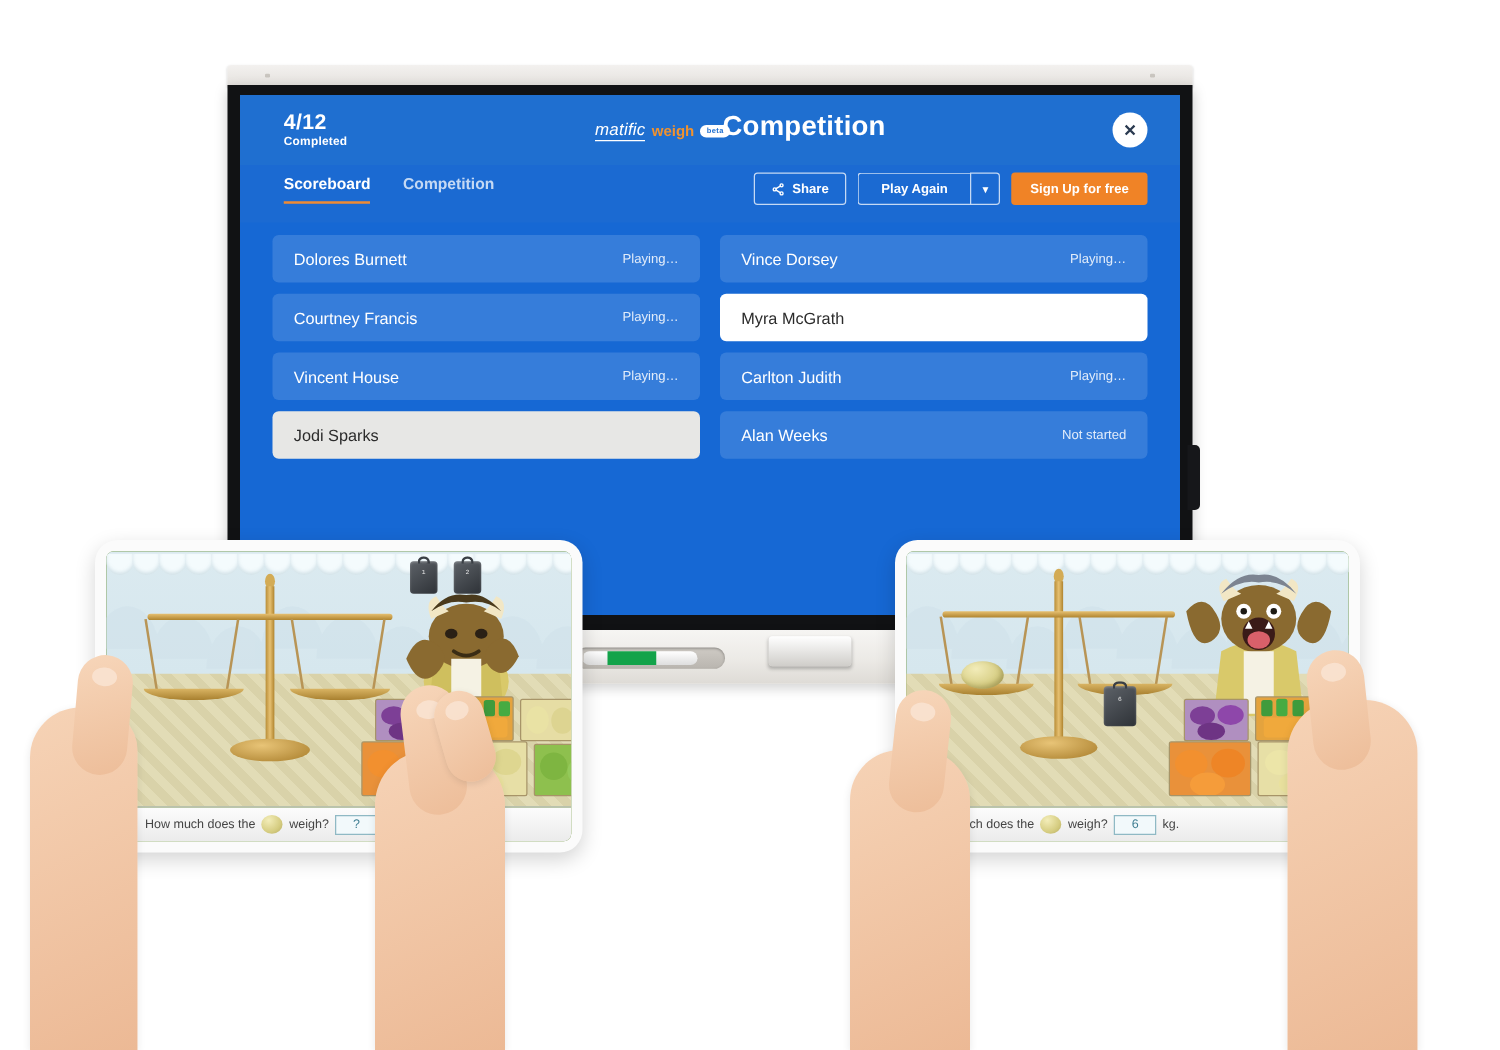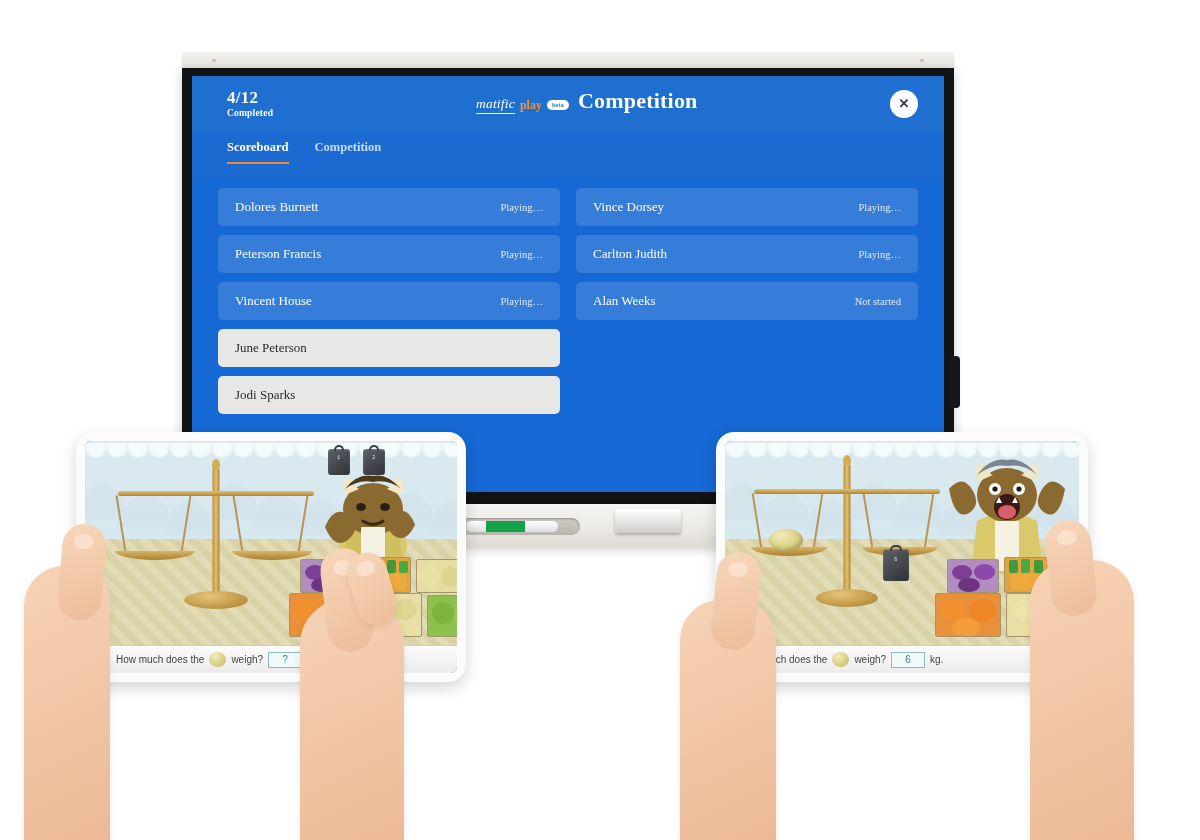--- a/index.html
+++ b/index.html
@@ -6,21 +6,21 @@
   * { box-sizing: border-box; margin: 0; padding: 0; }
   html, body {
     width: 1200px; height: 840px;
     background: #ffffff;
     font-family: "Liberation Sans", sans-serif;
     overflow: hidden;
   }
   #stage { position: relative; width: 1200px; height: 840px; background: #fff; }
 
   
-  #whiteboard { position: absolute; left: 182px; top: 52px; width: 772px; height: 495px; font-family: Liberation Serif, serif; }
+  #whiteboard { position: absolute; left: 182px; top: 52px; width: 772px; height: 495px; }
 
   #wb-top-bezel {
     position: absolute; left: 0; top: 0; width: 772px; height: 17px;
     background: linear-gradient(#f3f1ef, #e4e1dd);
     border-radius: 3px 3px 0 0;
     box-shadow: 0 1px 2px rgba(0,0,0,.18);
   }
   .bezel-dot { position: absolute; top: 7px; width: 4px; height: 3px; background: #c9c5bf; border-radius: 1px; }
   .bezel-dot.left { left: 30px; }
   .bezel-dot.right { right: 30px; }
@@ -193,62 +193,83 @@
       <div id="wb-screen">
 
         <div id="sb-header">
           <div id="sb-count">
             <div class="num">4/12</div>
             <div class="lbl">Completed</div>
           </div>
 
           <div id="sb-brand">
             <span class="brand-matific">matific</span>
-            <span class="brand-play">play</span>
+            <span class="brand-play">weigh</span>
             <span class="brand-badge">beta</span>
           </div>
 
           <div id="sb-title">Competition</div>
 
           <div id="sb-close">✕</div>
         </div>
 
         <div id="sb-toolbar">
           <div id="sb-tabs">
             <div class="tab active">Scoreboard</div>
             <div class="tab">Competition</div>
           </div>
 
+          <div id="sb-actions">
+            <div class="btn-outline">
+              <span class="share-ico">
+                <svg width="11" height="11" viewBox="0 0 24 24" fill="none" stroke="#ffffff" stroke-width="2.4" stroke-linecap="round">
+                  <circle cx="18" cy="5" r="2.6"></circle>
+                    <circle cx="6" cy="12" r="2.6"></circle>
+                    <circle cx="18" cy="19" r="2.6"></circle>
+                  <line x1="8.3" y1="10.8" x2="15.7" y2="6.2"></line>
+                    <line x1="8.3" y1="13.2" x2="15.7" y2="17.8"></line>
+                </svg>
+              </span>
+              <span>Share</span>
+            </div>
+
+            <div class="btn-split">
+              <div class="btn-outline main">Play Again</div>
+              <div class="btn-outline caret">▼</div>
+            </div>
+
+            <div class="btn-orange">Sign Up for free</div>
+          </div>
         </div>
 
         <div id="sb-body">
           <div class="sb-col" id="col-left">
               <div class="player-row pending">
                 <span class="pname">Dolores Burnett</span>
                 <span class="pstat">Playing…</span>
               </div>
               <div class="player-row pending">
-                <span class="pname">Peterson Francis</span>
+                <span class="pname">Courtney Francis</span>
                 <span class="pstat">Playing…</span>
               </div>
               <div class="player-row pending">
                 <span class="pname">Vincent House</span>
                 <span class="pstat">Playing…</span>
-              </div>
-              <div class="player-row dim">
-                <span class="pname">June Peterson</span>
               </div>
               <div class="player-row dim">
                 <span class="pname">Jodi Sparks</span>
               </div>
             </div>
           <div class="sb-col" id="col-right">
               <div class="player-row pending">
                 <span class="pname">Vince Dorsey</span>
                 <span class="pstat">Playing…</span>
+              </div>
+              <div class="player-row done">
+                <span class="pname">Myra McGrath</span>
               </div>
               <div class="player-row pending">
                 <span class="pname">Carlton Judith</span>
                 <span class="pstat">Playing…</span>
               </div>
               <div class="player-row pending">
                 <span class="pname">Alan Weeks</span>
                 <span class="pstat">Not started</span>
               </div>
             </div>

